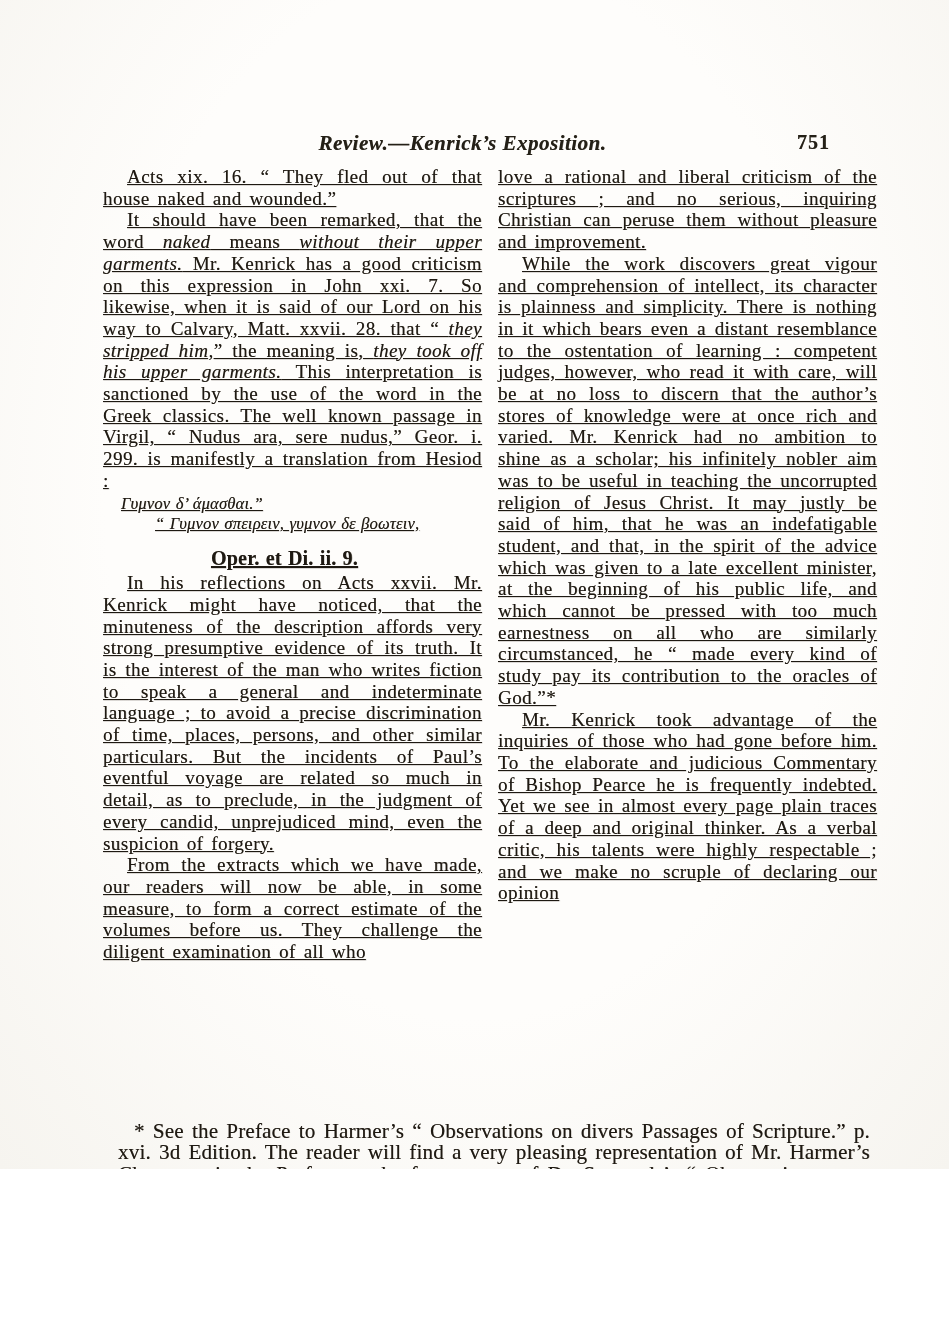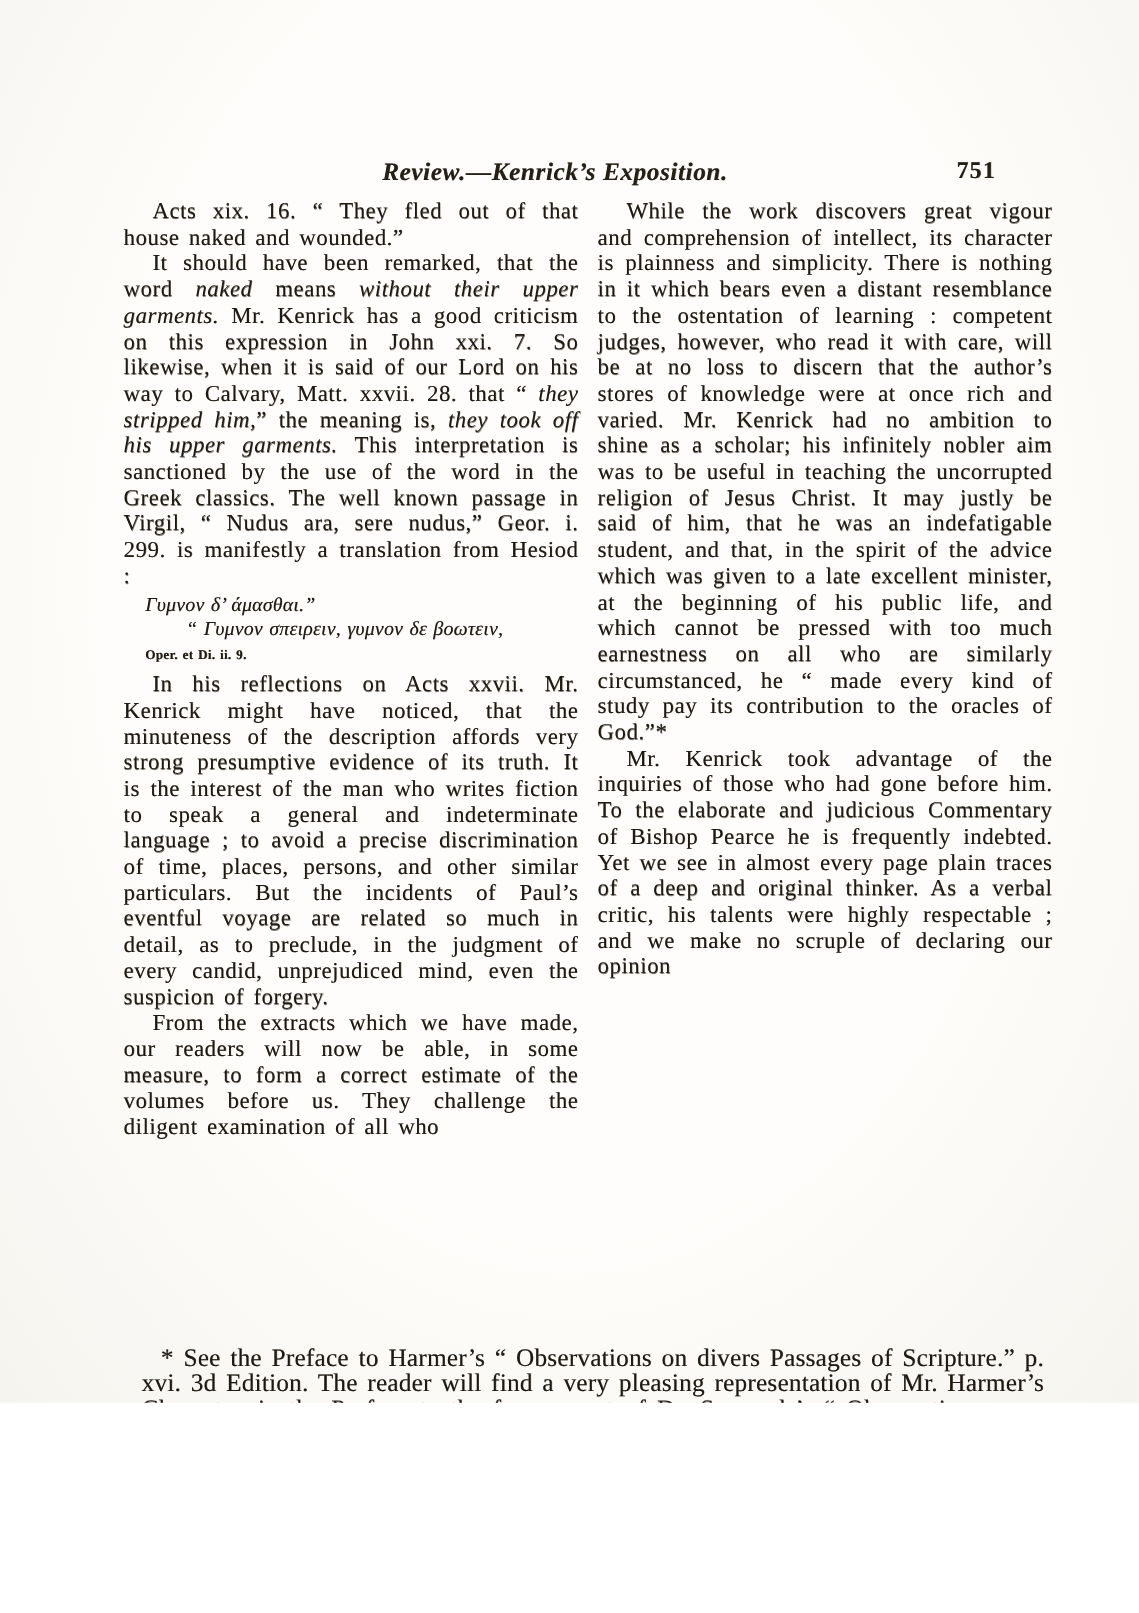--- a/index.html
+++ b/index.html
@@ -24,43 +24,43 @@
     color: #242017;
   }
   .page-number {
     position: absolute; top: 131px; left: 797px;
     font-size: 20px; font-weight: bold; letter-spacing: 1px;
     color: #242017;
     text-align: center;
   }
   .columns {
     position: absolute; top: 166px; left: 103px; width: 774px;
-    display: flex; gap: 16px;
+    display: flex; gap: 16px; text-decoration: underline;
   }
   .col {
     width: 379px;
     font-size: 19px; line-height: 21.7px;
     text-align: justify;
     letter-spacing: 0.45px; word-spacing: 2.6px;
   }
   .para { margin: 0; text-indent: 24px; }
   .para.no-indent { text-indent: 0; }
   .it { font-style: italic; }
   .verse {
     font-style: italic;
     font-size: 16.5px; line-height: 20.8px;
     margin: 2px 0 2px 18px;
     text-align: left;
     letter-spacing: 0.2px; word-spacing: 1px;
   }
   .verse-line.first { text-indent: 34px; }
   .verse-attr {
     font-style: normal; font-weight: bold;
-    text-align: left; padding-right: 34px;
-    font-size: 11px; line-height: 23px;
+    text-align: center; padding-right: 34px;
+    font-size: 20px; line-height: 23px; margin-top: 12px;
   }
   .footnote {
     position: absolute; top: 1121px; left: 118px; width: 752px;
     font-size: 21px; line-height: 21.4px;
     text-align: justify;
     letter-spacing: 0.2px; word-spacing: 1.6px;
   }
   .footnote .para { text-indent: 16px; }
 </style>
 </head>
@@ -76,20 +76,21 @@
         <p class="para"><span>It should have been remarked, that the word </span><span class="it">naked</span><span> means </span><span class="it">without their upper garments.</span><span> Mr. Kenrick has a good criticism on this expression in John xxi. 7. So likewise, when it is said of our Lord on his way to Calvary, Matt. xxvii. 28. that “ </span><span class="it">they stripped him,</span><span>” the meaning is, </span><span class="it">they took off his upper garments.</span><span> This interpretation is sanctioned by the use of the word in the Greek classics. The well known passage in Virgil, “ Nudus ara, sere nudus,” Geor. i. 299. is manifestly a translation from Hesiod :</span></p>
         <div class="verse">
           <div class="verse-line">Γυμνον δ’ άμασθαι.”</div>
           <div class="verse-line first">“ Γυμνον σπειρειν, γυμνον δε βοωτειν,</div>
           <div class="verse-attr">Oper. et Di. ii. 9.</div>
         </div>
         <p class="para"><span>In his reflections on Acts xxvii. Mr. Kenrick might have noticed, that the minuteness of the description affords very strong presumptive evidence of its truth. It is the interest of the man who writes fiction to speak a general and indeterminate language ; to avoid a precise discrimination of time, places, persons, and other similar particulars. But the incidents of Paul’s eventful voyage are related so much in detail, as to preclude, in the judgment of every candid, unprejudiced mind, even the suspicion of forgery.</span></p>
         <p class="para"><span>From the extracts which we have made, our readers will now be able, in some measure, to form a correct estimate of the volumes before us. They challenge the diligent examination of all who</span></p>
       </div>
     <div class="col" id="col-right">
+        <p class="para no-indent"><span>love a rational and liberal criticism of the scriptures ; and no serious, inquiring Christian can peruse them without pleasure and improvement.</span></p>
         <p class="para"><span>While the work discovers great vigour and comprehension of intellect, its character is plainness and simplicity. There is nothing in it which bears even a distant resemblance to the ostentation of learning : competent judges, however, who read it with care, will be at no loss to discern that the author’s stores of knowledge were at once rich and varied. Mr. Kenrick had no ambition to shine as a scholar; his infinitely nobler aim was to be useful in teaching the uncorrupted religion of Jesus Christ. It may justly be said of him, that he was an indefatigable student, and that, in the spirit of the advice which was given to a late excellent minister, at the beginning of his public life, and which cannot be pressed with too much earnestness on all who are similarly circumstanced, he “ made every kind of study pay its contribution to the oracles of God.”*</span></p>
         <p class="para"><span>Mr. Kenrick took advantage of the inquiries of those who had gone before him. To the elaborate and judicious Commentary of Bishop Pearce he is frequently indebted. Yet we see in almost every page plain traces of a deep and original thinker. As a verbal critic, his talents were highly respectable ; and we make no scruple of declaring our opinion</span></p>
       </div>
   </div>
 
   <div class="footnote" id="footnote">
       <p class="para"><span>* See the Preface to Harmer’s “ Observations on divers Passages of Scripture.” p. xvi. 3d Edition. The reader will find a very pleasing representation of Mr. Harmer’s Character, in the Preface to the former part of Dr. Symonds’s “ Observations upon the Expediency of Revising the English Version of the Four Gospels, &amp;c.” p. iv.</span></p>
     </div>
 </div>
 

